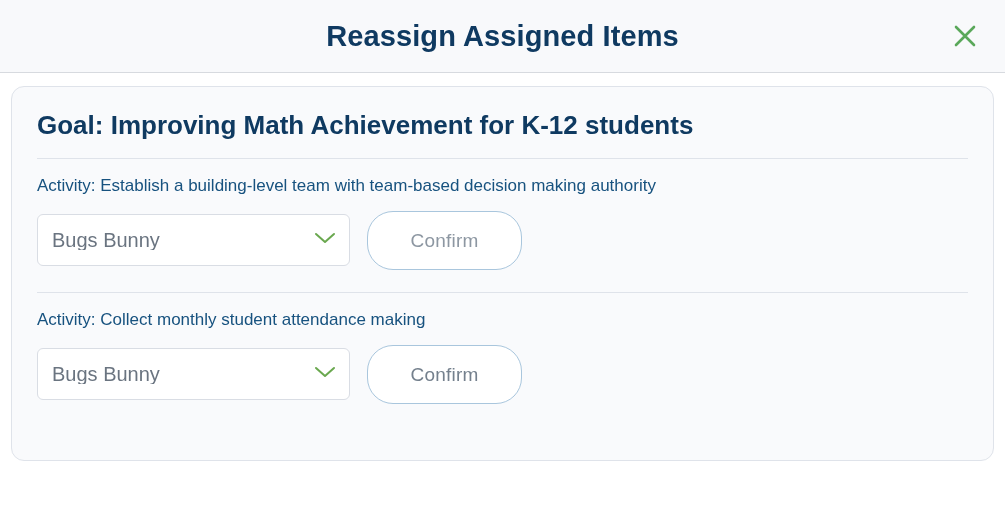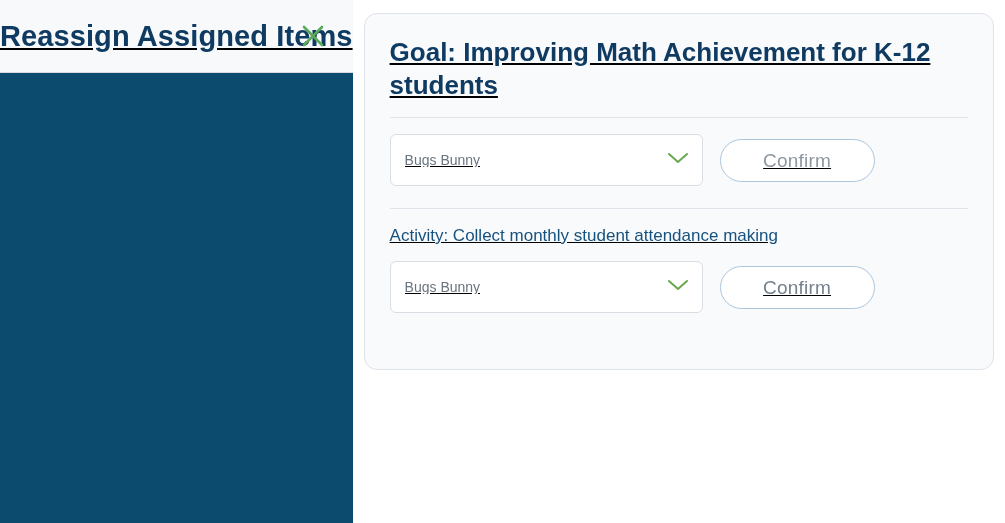--- a/index.html
+++ b/index.html
@@ -8,25 +8,24 @@
     width: 1005px;
     height: 523px;
     background: #ffffff;
     font-family: "Liberation Sans", sans-serif;
     -webkit-font-smoothing: antialiased;
   }
 
   .modal {
     width: 1005px;
     height: 523px;
-    background: #0c4a6e;
-    display: flex;
-    flex-direction: row;
+    background: #000000;
+    display: flex;
+    flex-direction: column;
     overflow: hidden;
-    text-decoration: underline;
   }
 
   
   .modal-header {
     position: relative;
     height: 73px;
     flex: 0 0 73px;
     background: #f8f9fb;
     border-bottom: 1px solid #d7dadf;
     display: flex;
@@ -120,40 +119,40 @@
     background: #ffffff;
     border: 1px solid #d9dde4;
     border-radius: 6px;
     display: flex;
     align-items: center;
     padding: 0 44px 0 14px;
     cursor: pointer;
   }
 
   .select-value {
-    font-size: 14px;
+    font-size: 20px;
     color: #6a7480;
     line-height: 1;
     white-space: nowrap;
     overflow: hidden;
     text-overflow: ellipsis;
   }
 
   .chevron {
     position: absolute;
     right: 14px;
     top: 50%;
     transform: translateY(-50%);
     pointer-events: none;
     display: block;
   }
 
   .confirm-btn {
     width: 155px;
-    height: 43px;
+    height: 59px;
     border-radius: 26px;
     border: 1.6px solid #a9c6dd;
     background: #ffffff;
     color: #74808d;
     font-size: 19px;
     font-family: "Liberation Sans", sans-serif;
     cursor: pointer;
     line-height: 1;
     letter-spacing: 0.2px;
     text-align: center;
@@ -179,20 +178,21 @@
   </div>
 
   <div class="modal-body">
     <div class="goal-card">
 
       <div class="goal-title">Goal: Improving Math Achievement for K-12 students</div>
 
       <div class="hr"></div>
 
       <div class="activity-block">
+        <div class="activity-label">Activity: Establish a building-level team with team-based decision making authority</div>
 
         <div class="row">
           <div class="select-wrap">
             <div class="select-box">
               <span class="select-value">Bugs Bunny</span>
             </div>
             <span class="chevron">
               <svg width="22" height="14" viewBox="0 0 22 14" aria-hidden="true">
                 <path d="M2 3 L11 11 L20 3" stroke="#6aa84f" stroke-width="2" fill="none" stroke-linecap="round" stroke-linejoin="round"></path>
               </svg>

